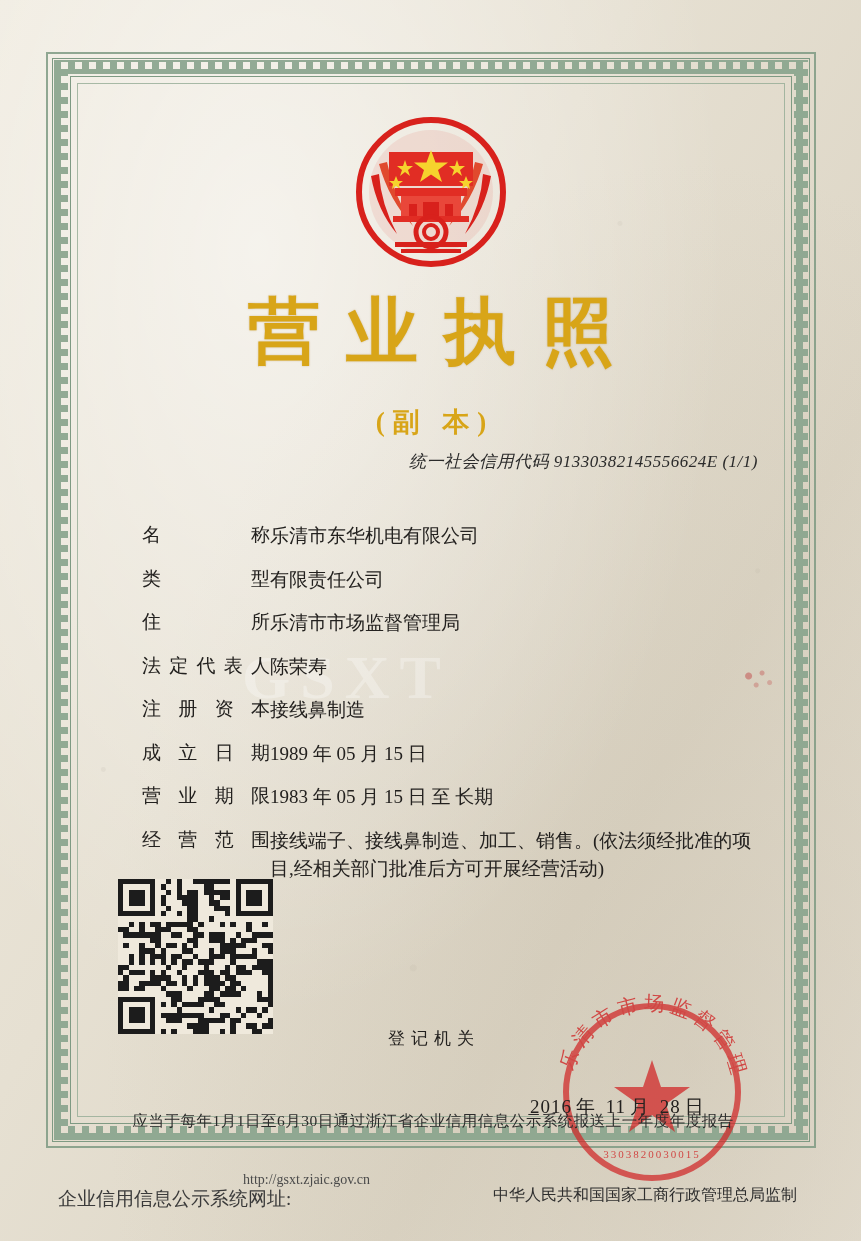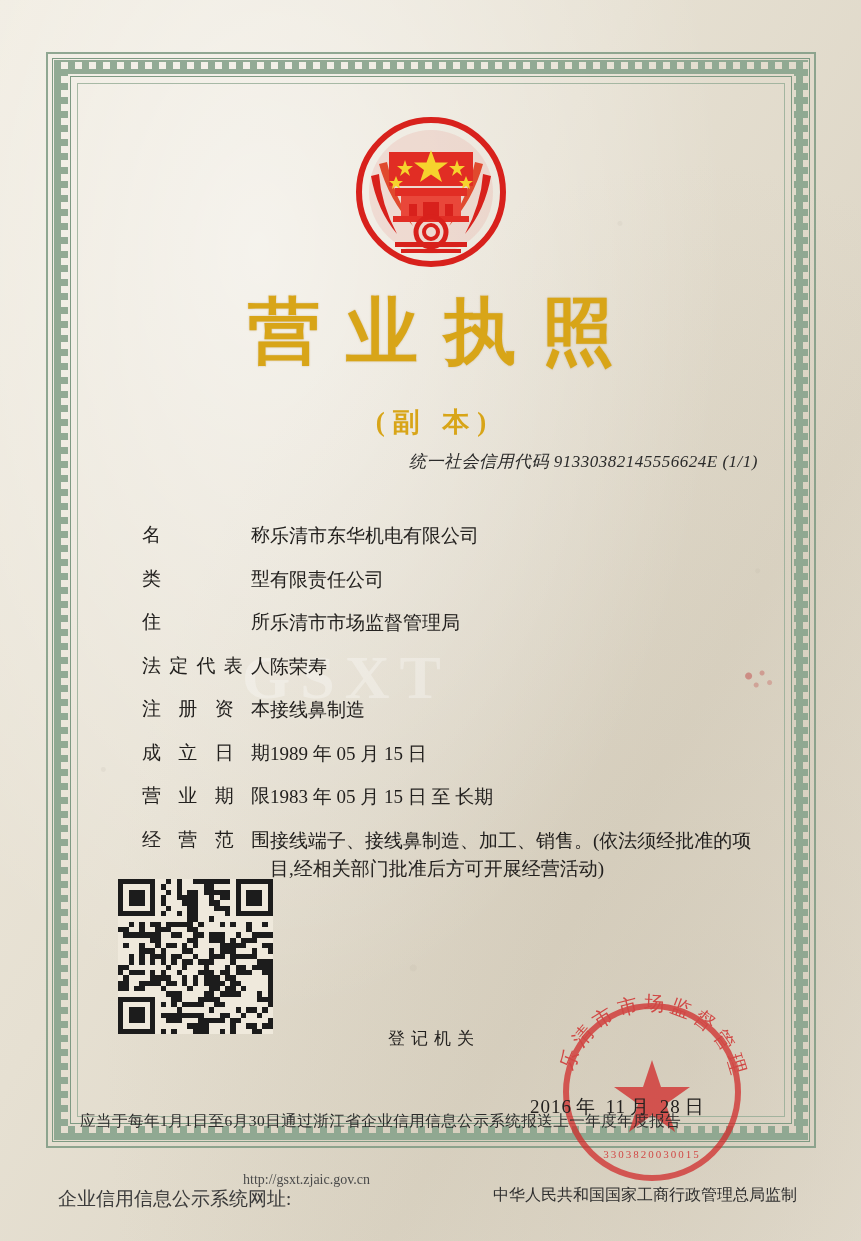--- a/index.html
+++ b/index.html
@@ -197,21 +197,21 @@
     letter-spacing: 1px;
   }
   .date-line .num { margin: 16px 4px; }
 
   
   .notice {
     position: absolute;
     left: 34px;
     right: 30px;
     bottom: 16px;
-    text-align: left;
+    text-align: center;
     font-size: 15.5px;
     color: #2b2b2b;
     letter-spacing: .5px;
   }
 
   
   .foot-left {
     position: absolute;
     left: 58px;
     top: 1186px;

